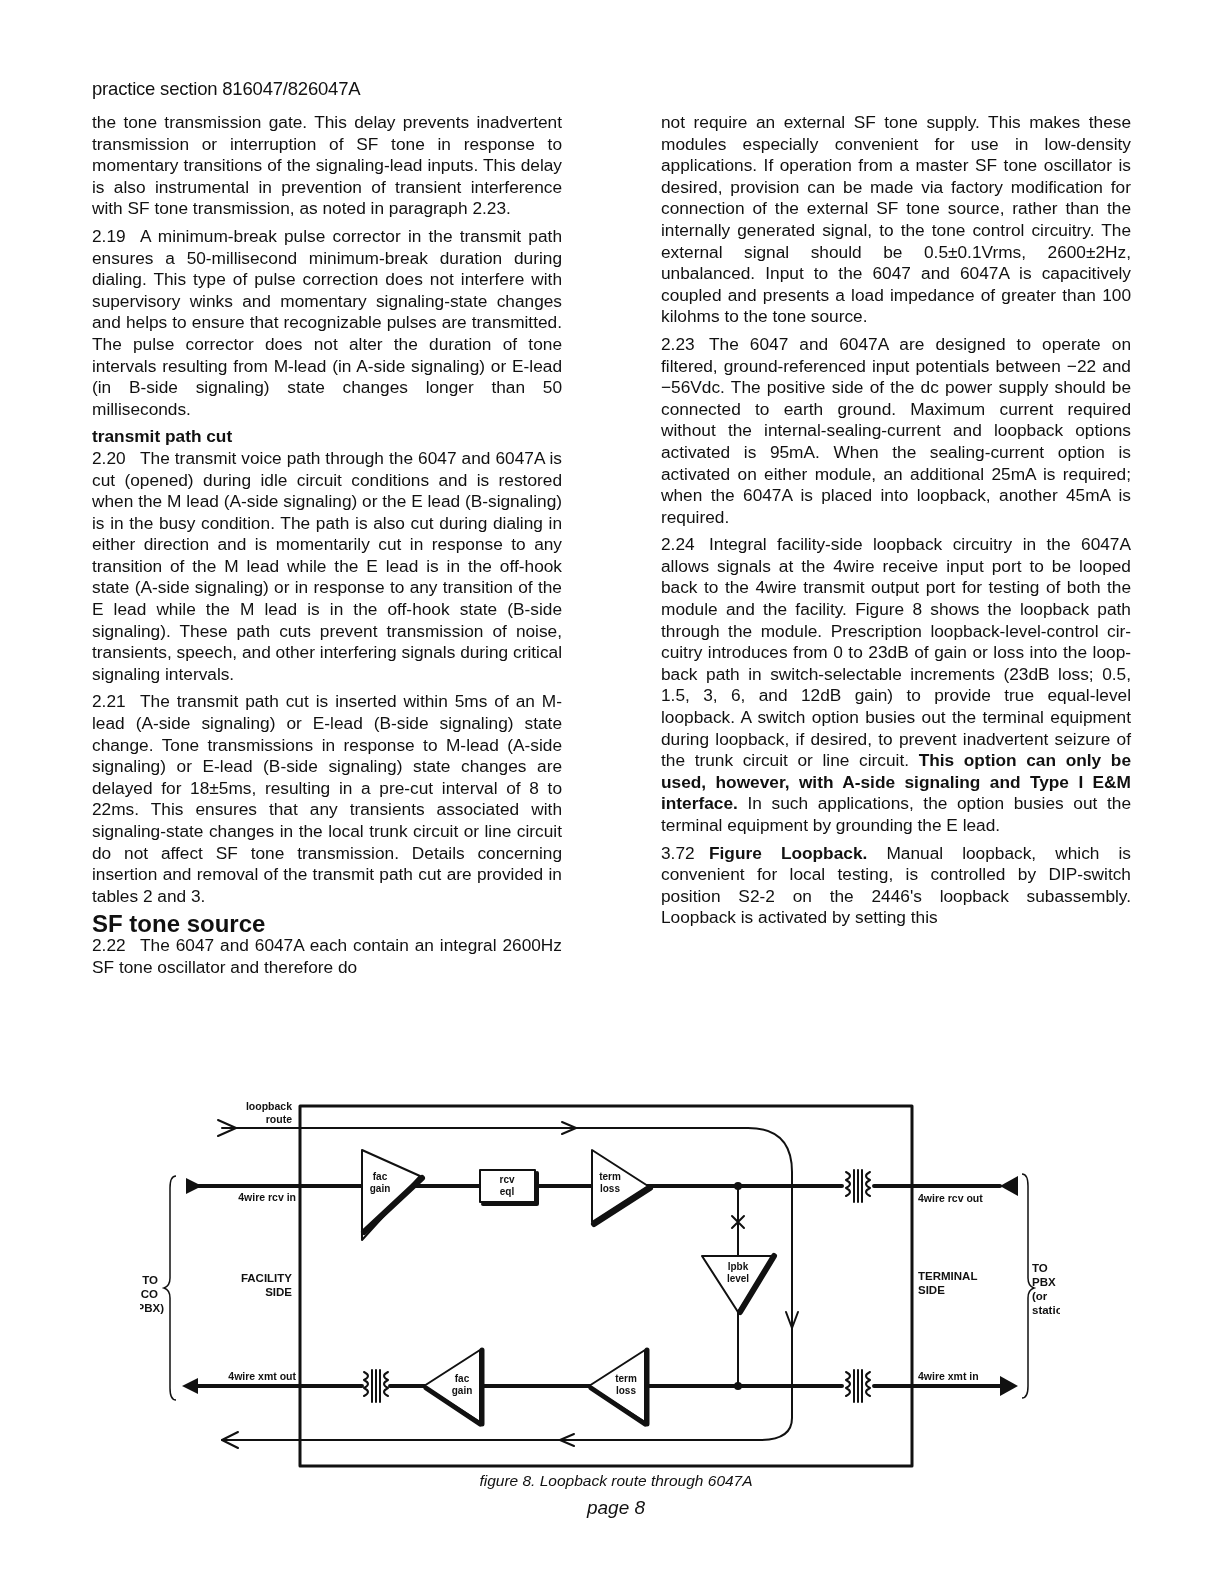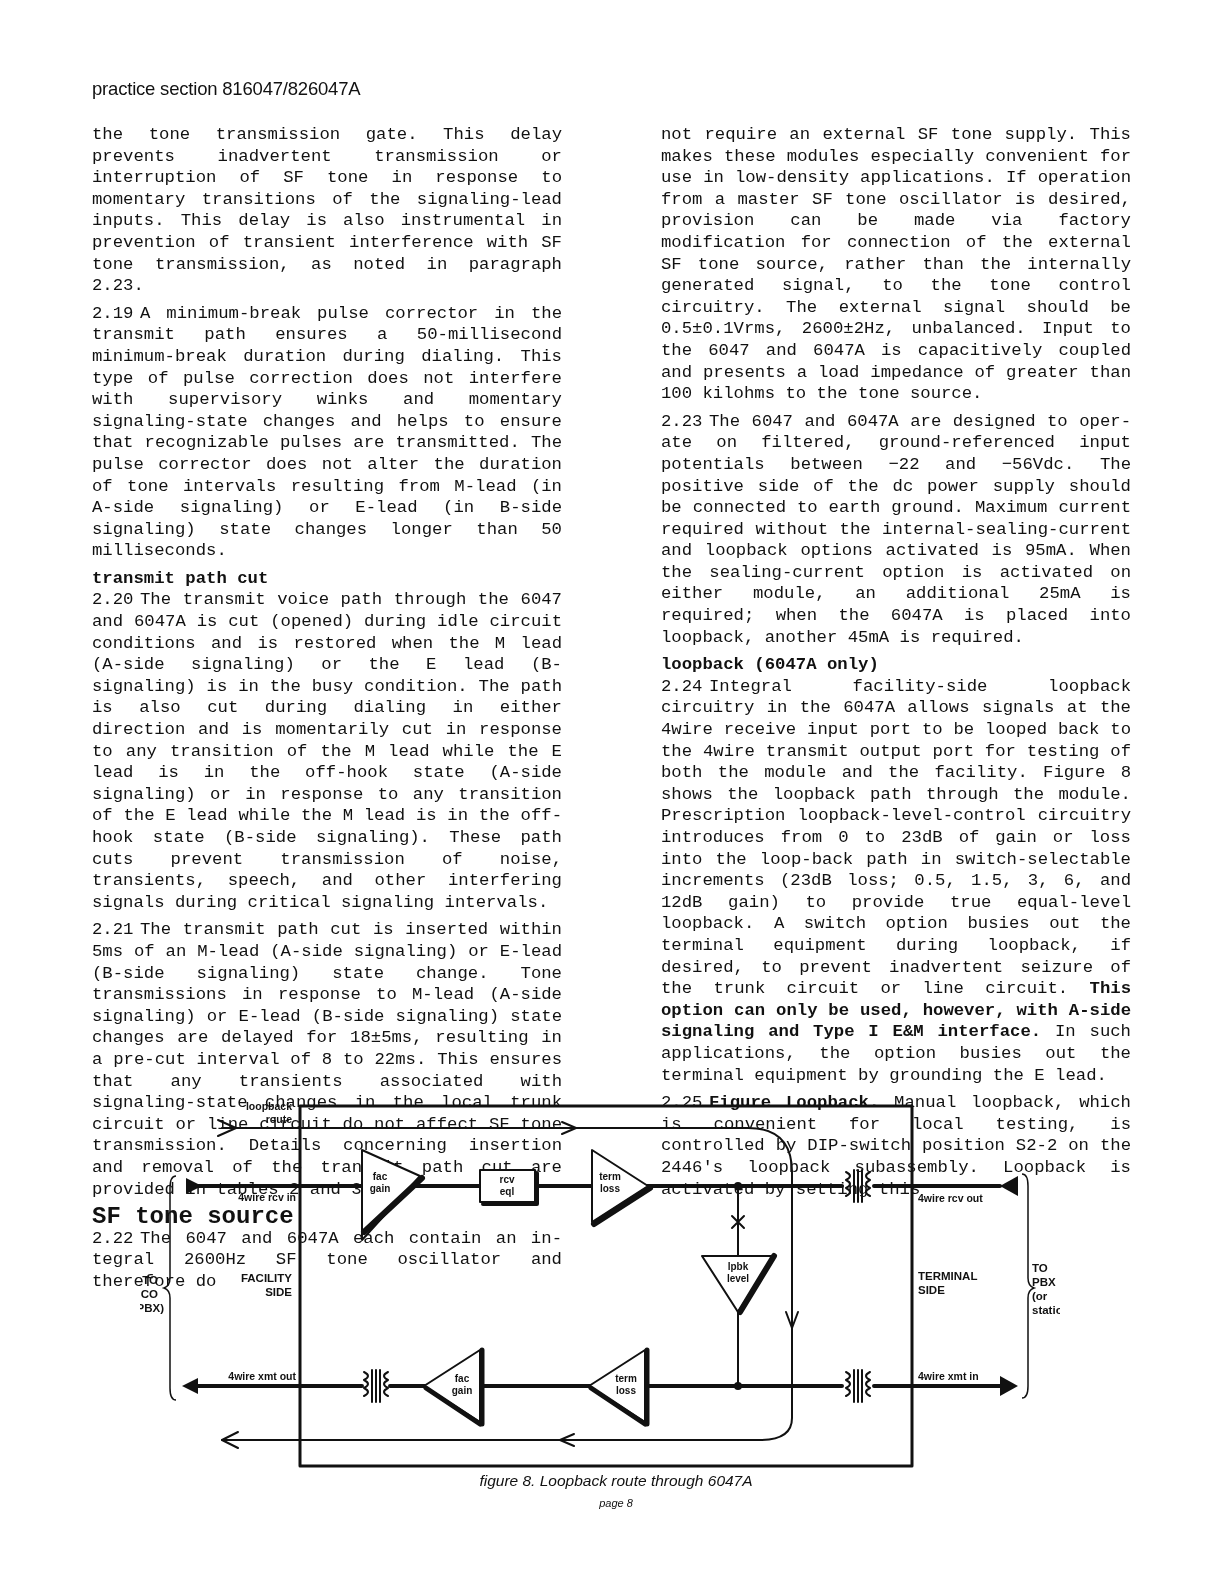--- a/index.html
+++ b/index.html
@@ -1,55 +1,54 @@
 <!DOCTYPE html>
 <html><head>
 <meta charset="utf-8">
 <style>
   html, body { margin: 0; padding: 0; background: #ffffff; }
   body { width: 1232px; height: 1590px; position: relative; overflow: hidden;
          font-family: "Liberation Sans", sans-serif; color: #111; }
   .header { position: absolute; left: 92px; top: 78px; font-size: 18.5px; letter-spacing: -0.2px; }
-  .col { position: absolute; top: 124px; width: 470px; font-size: 17.3px; line-height: 21.6px; font-family: Liberation Mono, monospace; }
+  .col { position: absolute; top: 112px; width: 470px; font-size: 17.3px; line-height: 21.6px; }
   .col-left { left: 92px; }
   .col-right { left: 622px; margin-left: 39px; }
   .col p { margin: 0 0 6px 0; text-align: justify; text-align-last: left; hyphens: manual; }
   .col h3 { margin: 0; font-size: 17.3px; font-weight: bold; line-height: 21.6px; }
   .col h3.big { font-size: 24px; margin-top: 4px; }
   .pnum { display: inline-block; width: 48px; }
   b.strong { font-weight: bold; }
   .figure { position: absolute; left: 140px; top: 1098px; width: 920px; height: 380px; }
   .figure svg { width: 920px; height: 380px; display: block; }
   .fig-text { font-family: "Liberation Sans", sans-serif; font-weight: bold; fill: #111; }
   .caption { position: absolute; left: 0; width: 1232px; top: 1472px; text-align: center;
              font-style: italic; font-size: 15.5px; }
   .page-num { position: absolute; left: 0; width: 1232px; top: 1497px; text-align: center;
-              font-style: italic; font-size: 11px; }
+              font-style: italic; font-size: 19px; }
 </style>
 </head>
 <body>
 
 <div class="header">practice section 816047/826047A</div>
 
 <div class="col col-left">
   <p>the tone transmission gate. This delay prevents inadvertent transmission or interruption of SF tone in response to momentary transitions of the sig­naling-lead inputs. This delay is also instrumental in prevention of transient interference with SF tone transmission, as noted in paragraph 2.23.</p>
   <p><span class="pnum">2.19</span><span>A minimum-break pulse corrector in the transmit path ensures a 50-millisecond minimum-break duration during dialing. This type of pulse correction does not interfere with supervisory winks and momentary signaling-state changes and helps to ensure that recognizable pulses are transmitted. The pulse corrector does not alter the duration of tone intervals resulting from M-lead (in A-side signaling) or E-lead (in B-side signaling) state changes longer than 50 milliseconds.</span></p>
   <h3>transmit path cut</h3>
   <p><span class="pnum">2.20</span><span>The transmit voice path through the 6047 and 6047A is cut (opened) during idle circuit con­ditions and is restored when the M lead (A-side signaling) or the E lead (B-signaling) is in the busy condition. The path is also cut during dialing in either direction and is momentarily cut in response to any transition of the M lead while the E lead is in the off-hook state (A-side signaling) or in response to any transition of the E lead while the M lead is in the off-hook state (B-side signaling). These path cuts prevent transmission of noise, transients, speech, and other interfering signals during critical signaling intervals.</span></p>
   <p><span class="pnum">2.21</span><span>The transmit path cut is inserted within 5ms of an M-lead (A-side signaling) or E-lead (B-side sig­naling) state change. Tone transmissions in re­sponse to M-lead (A-side signaling) or E-lead (B-side signaling) state changes are delayed for 18±5ms, resulting in a pre-cut interval of 8 to 22ms. This ensures that any transients associated with signaling-state changes in the local trunk circuit or line circuit do not affect SF tone transmission. Details concerning insertion and removal of the transmit path cut are provided in tables 2 and 3.</span></p>
   <h3 class="big">SF tone source</h3>
   <p><span class="pnum">2.22</span><span>The 6047 and 6047A each contain an in­tegral 2600Hz SF tone oscillator and therefore do</span></p>
 </div>
 
 <div class="col col-right">
   <p>not require an external SF tone supply. This makes these modules especially convenient for use in low-density applications. If operation from a master SF tone oscillator is desired, provision can be made via factory modification for connection of the external SF tone source, rather than the internally generated signal, to the tone control circuitry. The external signal should be 0.5±0.1Vrms, 2600±2Hz, unbalanced. Input to the 6047 and 6047A is capac­itively coupled and presents a load impedance of greater than 100 kilohms to the tone source.</p>
   <p><span class="pnum">2.23</span><span>The 6047 and 6047A are designed to oper­ate on filtered, ground-referenced input potentials between −22 and −56Vdc. The positive side of the dc power supply should be connected to earth ground. Maximum current required without the internal-sealing-current and loopback options acti­vated is 95mA. When the sealing-current option is activated on either module, an additional 25mA is required; when the 6047A is placed into loopback, another 45mA is required.</span></p>
-  <h3>loopback (6047A only)</h3>
   <p><span class="pnum">2.24</span><span>Integral facility-side loopback circuitry in the 6047A allows signals at the 4wire receive input port to be looped back to the 4wire transmit output port for testing of both the module and the facility. Figure 8 shows the loopback path through the module. Prescription loopback-level-control cir­cuitry introduces from 0 to 23dB of gain or loss into the loop-back path in switch-selectable incre­ments (23dB loss; 0.5, 1.5, 3, 6, and 12dB gain) to provide true equal-level loopback. A switch option busies out the terminal equipment during loop­back, if desired, to prevent inadvertent seizure of the trunk circuit or line circuit. </span><b class="strong">This option can only be used, however, with A-side signaling and Type I E&amp;M interface.</b><span> In such applications, the option busies out the terminal equipment by grounding the E lead.</span></p>
-  <p><span class="pnum">2.25</span><b class="strong">Figure Loopback.</b><span> Manual loopback, which is convenient for local testing, is controlled by DIP-switch position S2-2 on the 2446's loopback sub­assembly. Loopback is activated by setting this</span></p>
+  <p><span class="pnum">3.72</span><b class="strong">Figure Loopback.</b><span> Manual loopback, which is convenient for local testing, is controlled by DIP-switch position S2-2 on the 2446's loopback sub­assembly. Loopback is activated by setting this</span></p>
 </div>
 
 <div class="figure">
   <svg viewBox="0 0 920 380" xmlns="http://www.w3.org/2000/svg">
     <g stroke="#111" fill="none" stroke-linecap="round" stroke-linejoin="round">
 
       <path d="M160 8 L772 8 L772 368 L160 368 Z" stroke-width="3"></path>
 
       <path d="M82 30 L608 30 Q652 30 652 74 L652 320 Q652 342 620 342 L82 342" stroke-width="2"></path>
 

